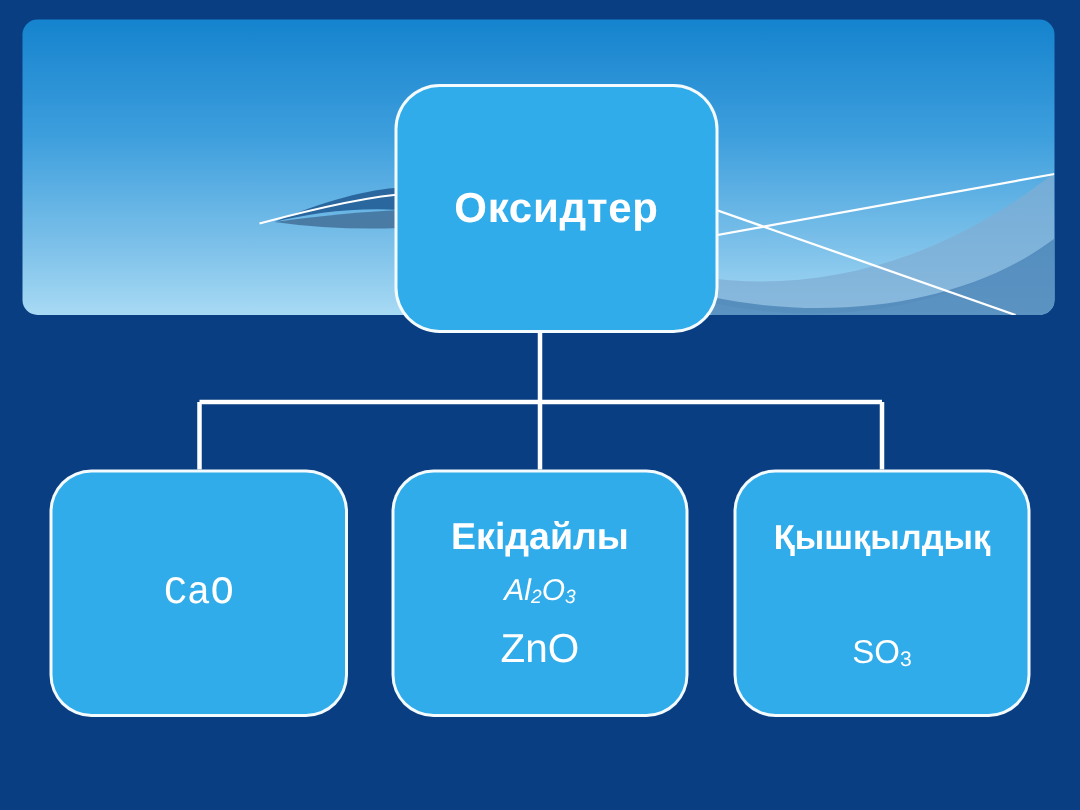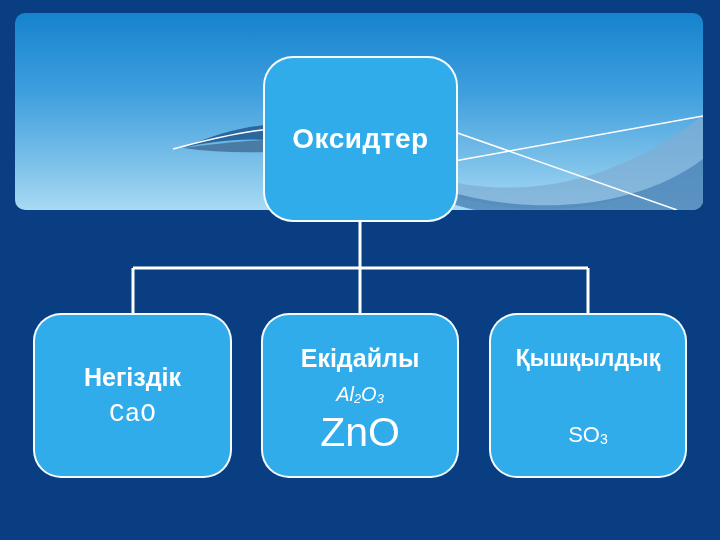--- a/index.html
+++ b/index.html
@@ -47,21 +47,21 @@
     color: #FFFFFF;
     display: flex;
     flex-direction: column;
     align-items: center;
     justify-content: center;
     text-align: center;
   }
   .node-root {
     left: 263px;
     top: 56px;
-    width: 195px;
+    width: 216px;
     height: 166px;
     border-radius: 30px;
     font-size: 28px;
     font-weight: bold;
     letter-spacing: 0.5px;
   }
   .node-child {
     top: 313px;
     height: 165px;
     border-radius: 28px;
@@ -71,21 +71,21 @@
   .node-3 { left: 489px; width: 198px; gap: 44px; }
 
   .node-title { font-weight: bold; }
   .node-1 .node-title { font-size: 25px; line-height: 38px; }
   .node-2 .node-title { font-size: 25px; line-height: 38px; }
   .node-3 .node-title { font-size: 23px; line-height: 34px; }
 
   .formula { font-weight: 400; }
   .node-1 .formula       { font-size: 26px; line-height: 37px; font-family: Liberation Mono, monospace; }
   .node-2 .formula-a     { font-size: 20px; line-height: 35px; font-style: italic; }
-  .node-2 .formula-b     { font-size: 41px; line-height: 40px; }
+  .node-2 .formula-b     { font-size: 27px; line-height: 40px; }
   .node-3 .formula-a     { font-size: 22px; line-height: 32px; font-weight: normal; }
   .node-3 .formula-b     { font-size: 30px; line-height: 40px; font-weight: bold; }
 
   sub {
     font-size: 64%;
     vertical-align: -0.15em;
     line-height: 0;
   }
 </style>
 </head>
@@ -110,21 +110,20 @@
 
   <svg class="connectors" width="720" height="540" viewBox="0 0 720 540">
     <path d="M360,222 L360,313 M133,268 L588,268 M133,268 L133,313 M588,268 L588,313" stroke="#FFFFFF" stroke-width="3" fill="none"></path>
   </svg>
 
   <div class="node node-root">
     <span>Оксидтер</span>
   </div>
 
   <div class="node node-child node-1">
-    <div class="node-title">Негіздік</div>
     <div class="formula formula-a">CaO</div>
   </div>
 
   <div class="node node-child node-2">
     <div class="node-title">Екідайлы</div>
     <div class="formula formula-a">Al<sub>2</sub>O<sub>3</sub></div>
     <div class="formula formula-b">ZnO</div>
   </div>
 
   <div class="node node-child node-3">

